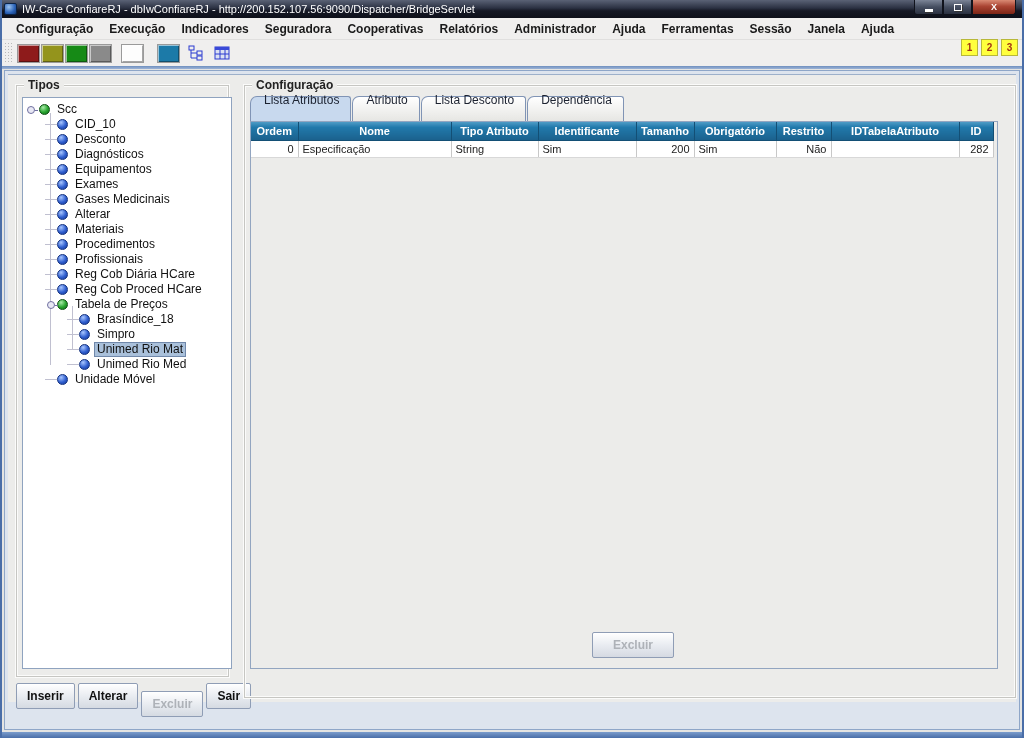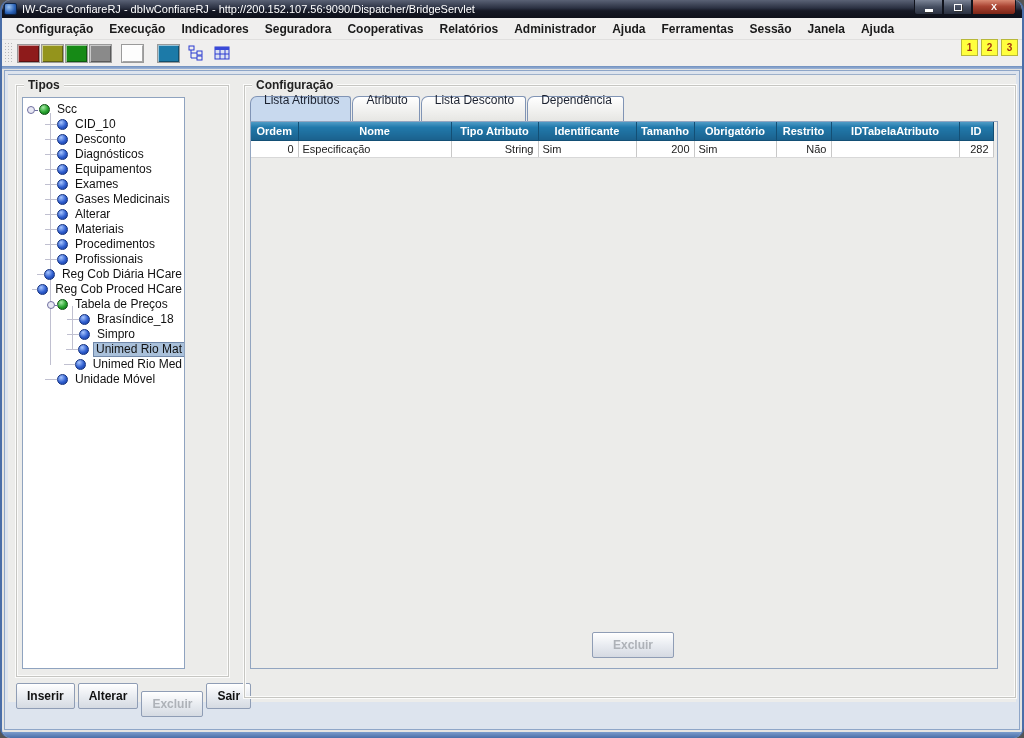--- a/index.html
+++ b/index.html
@@ -1,17 +1,17 @@
 <!DOCTYPE html>
 <html><head>
 <meta charset="utf-8">
 <style>
   html,body{margin:0;padding:0;background:#555;}
   *{box-sizing:border-box;font-family:"Liberation Sans",sans-serif;}
-  #root{position:relative;width:1024px;height:738px;background:#ececea;overflow:hidden;border-left:2px solid #4a6ea8;border-right:2px solid #4a6ea8;border-radius:10px;}
+  #root{position:relative;width:1024px;height:738px;background:#ececea;overflow:hidden;border-left:2px solid #4a6ea8;border-right:2px solid #4a6ea8;}
   
   #titlebar{position:absolute;left:-2px;top:0;width:1024px;height:18px;
     background:linear-gradient(#5a6275,#2b3142 45%,#151824 60%,#0e1019);
     display:flex;align-items:center;color:#fff;font-size:11px;padding-left:4px;}
   #app-icon{width:13px;height:12px;margin-right:5px;border-radius:2px;
     background:radial-gradient(circle at 35% 30%,#9cc4f0,#2a62b8 60%,#143a78);border:1px solid #0c2448;}
   #win-controls{position:absolute;right:6px;top:0;display:flex;}
   .win-btn{height:15px;border:1px solid #10131c;border-top:none;display:flex;align-items:center;justify-content:center;
     background:linear-gradient(#7b8496,#454e60 50%,#2a3040);color:#fff;font-size:9px;line-height:9px;cursor:pointer;}
   .win-btn.min{width:29px;border-radius:0 0 0 3px;}
@@ -52,21 +52,21 @@
   .if-btn .sq{width:6px;height:6px;border:1px solid #3a4a66;display:inline-block;}
   .if-btn.close{border:2px solid #3a4a66;width:17px;height:15px;font-weight:bold;font-size:11px;line-height:10px;}
   .arrow{font-size:9px;position:relative;top:-3px;left:-1px;}
   .arrow2{font-size:9px;position:relative;top:-3px;left:-1px;}
   #iframe-content{position:relative;height:628px;background:#ececea;border-top:1px solid #9db0ca;}
   
   .titled{position:absolute;border:1px solid #c6c6c2;box-shadow:inset 0 0 0 1px #fbfbfa, 0 0 0 1px #fbfbfa;}
   .titled-label{position:absolute;top:-8px;left:7px;background:#ececea;padding:0 4px;font-size:12px;font-weight:bold;color:#222;}
   
   #tipos-box{left:8px;top:10px;width:213px;height:592px;}
-  #tree-area{position:absolute;left:5px;top:11px;width:163px;height:572px;background:#fff;border:1px solid #8fa3bf;overflow:hidden;}
+  #tree-area{position:absolute;left:5px;top:11px;width:210px;height:572px;background:#fff;border:1px solid #8fa3bf;overflow:hidden;}
   #tree{position:relative;padding-top:4px;}
   .tree-row{height:15px;display:flex;align-items:center;font-size:12px;color:#111;white-space:nowrap;position:relative;z-index:2;}
   .tree-spacer{display:inline-block;height:1px;}
   .stub{display:inline-block;width:12px;height:0;border-top:1px solid #c0c0d0;}
   .handle{display:inline-block;width:12px;height:12px;position:relative;}
   .handle::before{content:"";position:absolute;left:2px;top:2px;width:6px;height:6px;border:1px solid #7070a0;border-radius:50%;background:#e8e8f4;}
   .handle::after{content:"";position:absolute;left:10px;top:6px;width:3px;height:1px;background:#7070a0;}
   .sphere{display:inline-block;width:11px;height:11px;border-radius:50%;margin-right:5px;flex:none;}
   .sphere.blue{background:radial-gradient(circle at 35% 28%,#a8c6ff,#2f5ecf 55%,#173a94);border:1px solid #12307e;}
   .sphere.green{background:radial-gradient(circle at 35% 28%,#a8eaa8,#27a42e 55%,#116618);border:1px solid #0c4f12;}
@@ -338,21 +338,21 @@
                     <th>Obrigatório</th>
                     <th>Restrito</th>
                     <th>IDTabelaAtributo</th>
                     <th>ID</th>
                   </tr>
                 </thead>
               <tbody id="tbody">
                   <tr>
                     <td style="text-align: right;">0</td>
                     <td style="text-align: left;">Especificação</td>
-                    <td style="text-align: right;">String</td>
+                    <td style="text-align: left;">String</td>
                     <td style="text-align: left;">Sim</td>
                     <td style="text-align: right;">200</td>
                     <td style="text-align: left;">Sim</td>
                     <td style="text-align: right;">Não</td>
                     <td style="text-align: left;"></td>
                     <td style="text-align: right;">282</td>
                   </tr>
                 </tbody>
             </table>
             <button id="delete-btn" class="sw-btn" disabled="">Excluir</button>

